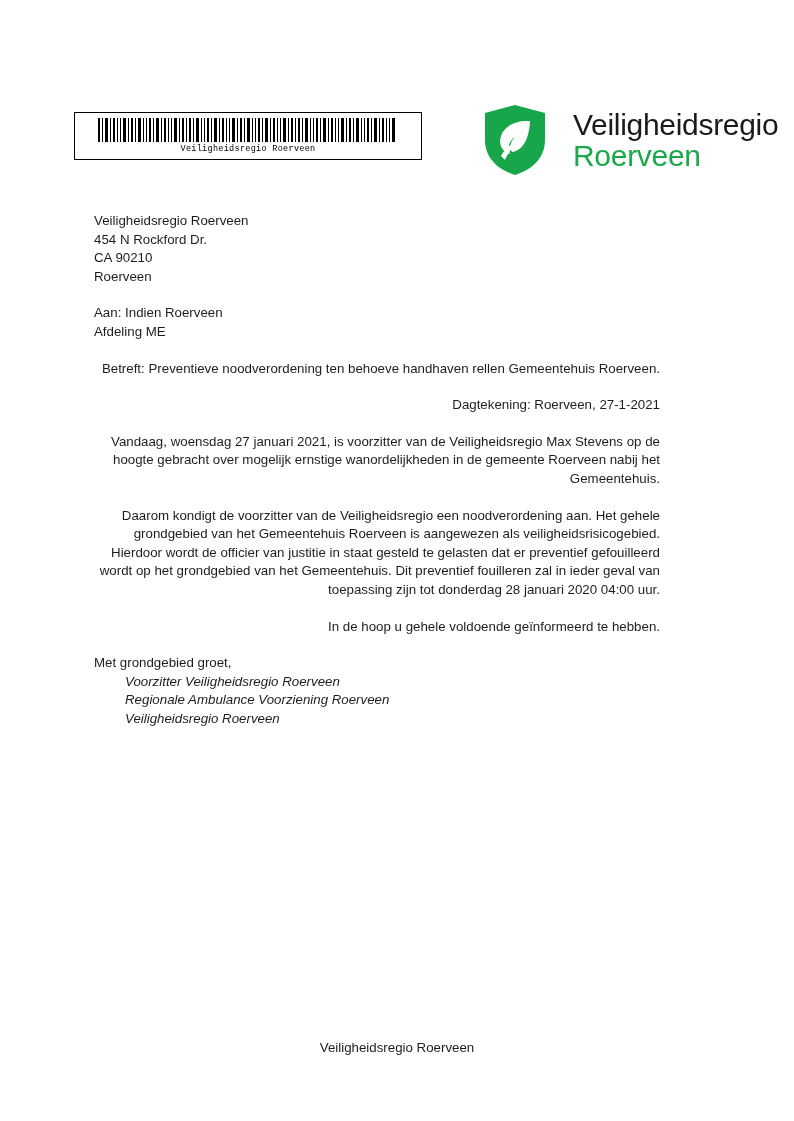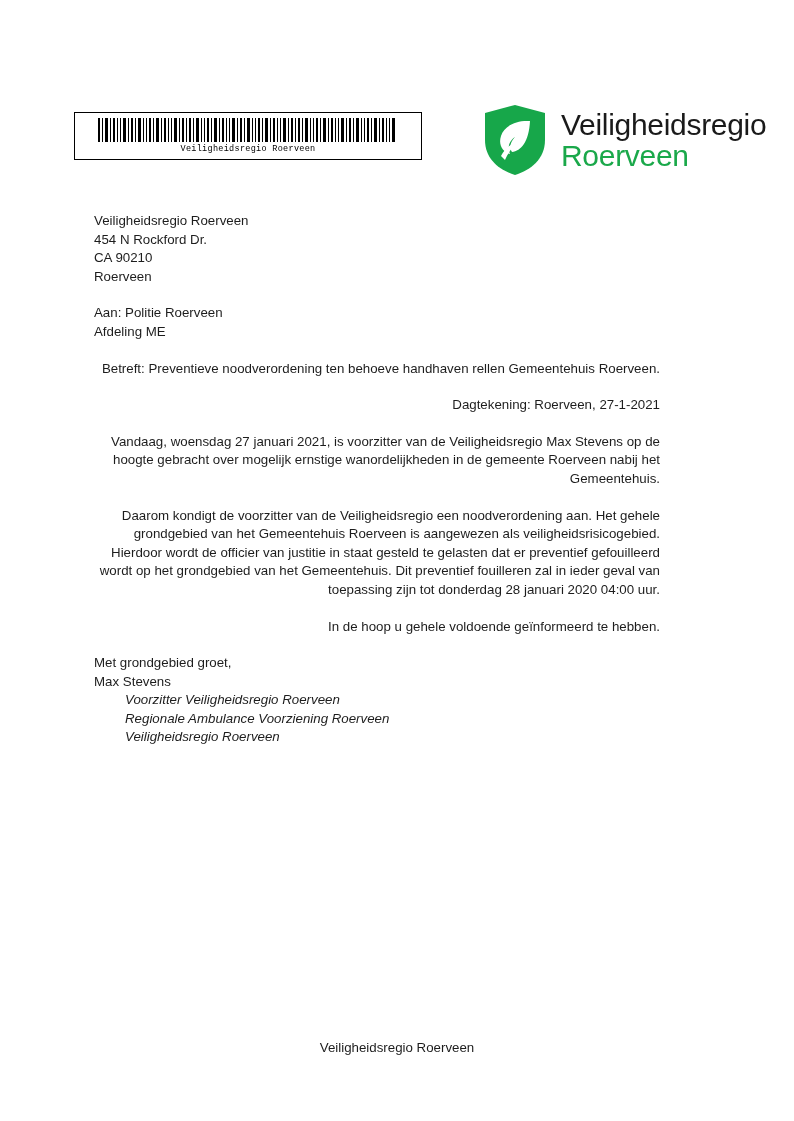--- a/index.html
+++ b/index.html
@@ -52,20 +52,21 @@
     color: #000;
   }
 
   
   .logo {
     position: absolute;
     left: 483px;
     top: 8px;
     display: flex;
     align-items: center;
+    gap: 12px;
   }
   .logo-mark {
     width: 64px;
     height: 72px;
     margin-right: 14px;
     flex: none;
   }
   .logo-text {
     line-height: 1.0;
   }
@@ -228,36 +229,35 @@
 <div class="letter">
 
   <div class="block tight">
     <div>Veiligheidsregio Roerveen</div>
     <div>454 N Rockford Dr.</div>
     <div>CA 90210</div>
     <div>Roerveen</div>
   </div>
 
   <div class="block tight">
-    <div>Aan: Politie Roerveen</div>
+    <div>Aan: Indien Roerveen</div>
     <div>Afdeling ME</div>
   </div>
 
   <div class="para">Betreft: Preventieve noodverordening ten behoeve handhaven rellen Gemeentehuis Roerveen.</div>
 
   <div class="para">Dagtekening: Roerveen, 27-1-2021</div>
 
 
   <div class="para">Vandaag, woensdag 27 januari 2021, is voorzitter van de Veiligheidsregio Max Stevens op de hoogte gebracht over mogelijk ernstige wanordelijkheden in de gemeente Roerveen nabij het Gemeentehuis.</div>
   <div class="para">Daarom kondigt de voorzitter van de Veiligheidsregio een noodverordening aan. Het gehele grondgebied van het Gemeentehuis Roerveen is aangewezen als veiligheidsrisicogebied. Hierdoor wordt de officier van justitie in staat gesteld te gelasten dat er preventief gefouilleerd wordt op het grondgebied van het Gemeentehuis. Dit preventief fouilleren zal in ieder geval van toepassing zijn tot donderdag 28 januari 2020 04:00 uur.</div>
   <div class="para">In de hoop u gehele voldoende geïnformeerd te hebben.</div>
 
   <div class="block tight">
     <div>Met grondgebied groet,</div>
-    <div>Max Stevens</div>
     <div class="italic">Voorzitter Veiligheidsregio Roerveen</div>
     <div class="italic">Regionale Ambulance Voorziening Roerveen</div>
     <div class="italic">Veiligheidsregio Roerveen</div>
   </div>
 
 </div>
 
 <div class="footer">Veiligheidsregio Roerveen</div>
 
 </body></html>

